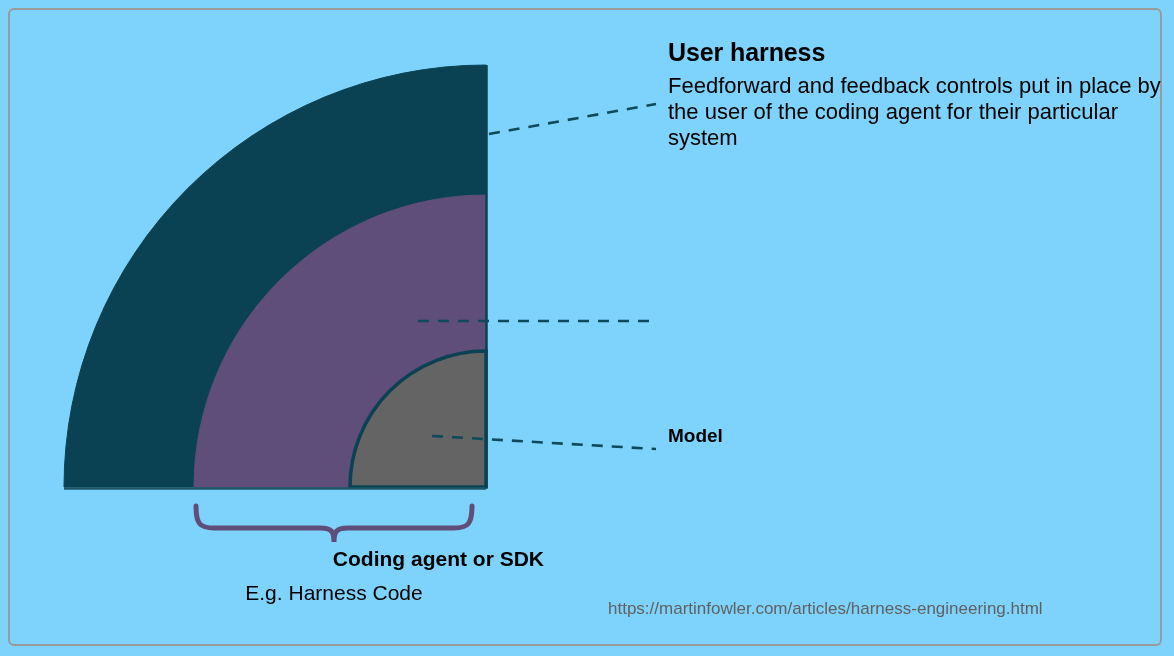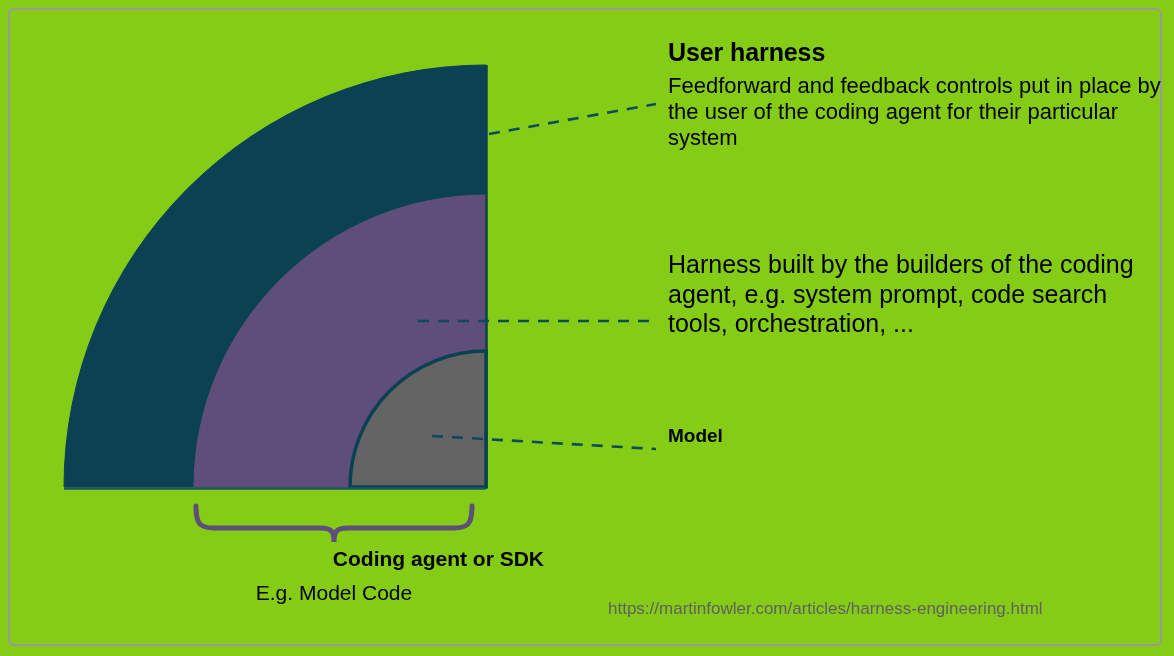--- a/index.html
+++ b/index.html
@@ -8,21 +8,21 @@
     padding: 0;
     background: #ffffff;
   }
   body {
     font-family: "Liberation Sans", sans-serif;
   }
   .canvas {
     position: relative;
     width: 1174px;
     height: 656px;
-    background: #84cc16;
+    background: #7dd3fc;
     overflow: hidden;
   }
   .frame {
     position: absolute;
     left: 8px;
     top: 8px;
     width: 1154px;
     height: 638px;
     border: 2px solid #9a9a9a;
     border-radius: 6px;
@@ -127,23 +127,22 @@
              C 332 528, 334 532, 334 542
              C 334 532, 336 528, 348 528
              L 454 528
              C 468 528, 472 524, 472 506" fill="none" stroke="#5f4d7a" stroke-width="5" stroke-linecap="round"></path>
   </svg>
 
   <div class="label-block" id="user-harness-title">User harness</div>
 
   <div class="label-block" id="user-harness-body">Feedforward and feedback controls put in place by the user of the coding agent for their particular system</div>
 
-  <div class="label-block" id="agent-harness-body">Harness built by the builders of the coding agent, e.g. system prompt, code search tools, orchestration, ...</div>
 
   <div class="label-block" id="model-label">Model</div>
 
   <div id="brace-title">Coding agent or SDK</div>
 
-  <div id="brace-subtitle">E.g. Model Code</div>
+  <div id="brace-subtitle">E.g. Harness Code</div>
 
   <div id="source-url">https://martinfowler.com/articles/harness-engineering.html</div>
 
 </div>
 
 </body></html>

